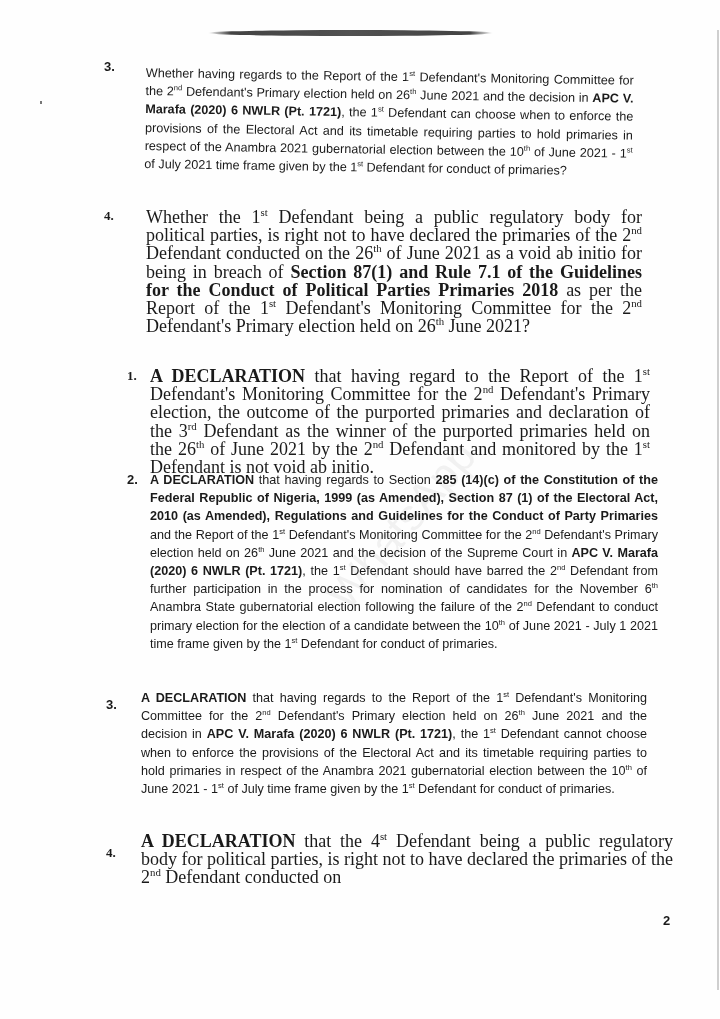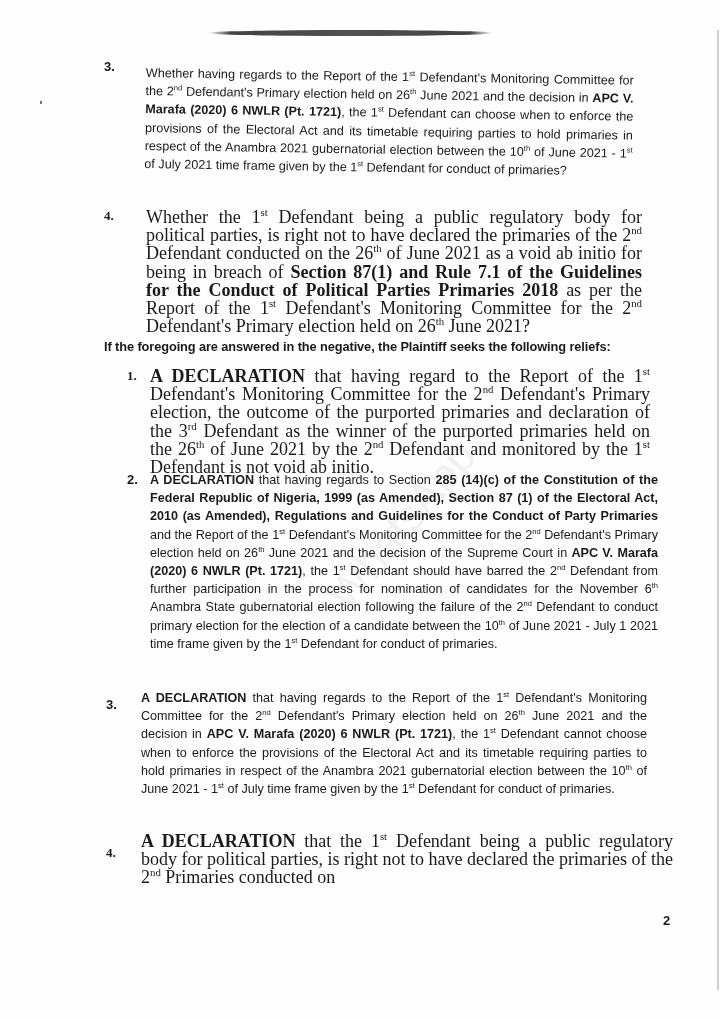--- a/index.html
+++ b/index.html
@@ -35,28 +35,27 @@
   <div class="speck"></div>
 
   <div class="watermark">WhatsApp</div>
 
   <div class="num" style="left:104px; top:59px;">3.</div>
   <div class="block calibri" style="left:146px; top:64px; width:488px; transform:rotate(0.9deg); transform-origin:left top;"><span>Whether having regards to the Report of the 1</span><sup>st</sup><span> Defendant's Monitoring Committee for the 2</span><sup>nd</sup><span> Defendant's Primary election held on 26</span><sup>th</sup><span> June 2021 and the decision in </span><span class="b">APC V. Marafa (2020) 6 NWLR (Pt. 1721)</span><span>, the 1</span><sup>st</sup><span> Defendant can choose when to enforce the provisions of the Electoral Act and its timetable requiring parties to hold primaries in respect of the Anambra 2021 gubernatorial election between the 10</span><sup>th</sup><span> of June 2021 - 1</span><sup>st</sup><span> of July 2021 time frame given by the 1</span><sup>st</sup><span> Defendant for conduct of primaries?</span></div>
 
   <div class="num times" style="left:104px; top:208px;">4.</div>
   <div class="block times" style="left:146px; top:208px; width:496px;"><span>Whether the 1</span><sup>st</sup><span> Defendant being a public regulatory body for political parties, is right not to have declared the primaries of the 2</span><sup>nd</sup><span> Defendant conducted on the 26</span><sup>th</sup><span> of June 2021 as a void ab initio for being in breach of </span><span class="b">Section 87(1) and Rule 7.1 of the Guidelines for the Conduct of Political Parties Primaries 2018</span><span> as per the Report of the 1</span><sup>st</sup><span> Defendant's Monitoring Committee for the 2</span><sup>nd</sup><span> Defendant's Primary election held on 26</span><sup>th</sup><span> June 2021?</span></div>
 
-  <div class="heading">If the foregoing are answered in the negative, the Plaintiff seeks the following reliefs:</div>
 
   <div class="num times" style="left:127px; top:368px;">1.</div>
   <div class="block times" style="left:150px; top:367px; width:500px;"><span class="b">A DECLARATION</span><span> that having regard to the Report of the 1</span><sup>st</sup><span> Defendant's Monitoring Committee for the 2</span><sup>nd</sup><span> Defendant's Primary election, the outcome of the purported primaries and declaration of the 3</span><sup>rd</sup><span> Defendant as the winner of the purported primaries held on the 26</span><sup>th</sup><span> of June 2021 by the 2</span><sup>nd</sup><span> Defendant and monitored by the 1</span><sup>st</sup><span> Defendant is not void </span><span class="i">ab initio</span><span>.</span></div>
 
   <div class="num" style="left:127px; top:472px;">2.</div>
   <div class="block calibri" style="left:150px; top:471px; width:508px;"><span class="b">A DECLARATION</span><span> that having regards to Section </span><span class="b">285 (14)(c) of the Constitution of the Federal Republic of Nigeria, 1999 (as Amended), Section 87 (1) of the Electoral Act, 2010 (as Amended), Regulations and Guidelines for the Conduct of Party Primaries</span><span> and the Report of the 1</span><sup>st</sup><span> Defendant's Monitoring Committee for the 2</span><sup>nd</sup><span> Defendant's Primary election held on 26</span><sup>th</sup><span> June 2021 and the decision of the Supreme Court in </span><span class="b">APC V. Marafa (2020) 6 NWLR (Pt. 1721)</span><span>, the 1</span><sup>st</sup><span> Defendant should have barred the 2</span><sup>nd</sup><span> Defendant from further participation in the process for nomination of candidates for the November 6</span><sup>th</sup><span> Anambra State gubernatorial election following the failure of the 2</span><sup>nd</sup><span> Defendant to conduct primary election for the election of a candidate between the 10</span><sup>th</sup><span> of June 2021 - July 1 2021 time frame given by the 1</span><sup>st</sup><span> Defendant for conduct of primaries.</span></div>
 
   <div class="num" style="left:106px; top:697px;">3.</div>
   <div class="block calibri" style="left:141px; top:689px; width:506px;"><span class="b">A DECLARATION</span><span> that having regards to the Report of the 1</span><sup>st</sup><span> Defendant's Monitoring Committee for the 2</span><sup>nd</sup><span> Defendant's Primary election held on 26</span><sup>th</sup><span> June 2021 and the decision in </span><span class="b">APC V. Marafa (2020) 6 NWLR (Pt. 1721)</span><span>, the 1</span><sup>st</sup><span> Defendant cannot choose when to enforce the provisions of the Electoral Act and its timetable requiring parties to hold primaries in respect of the Anambra 2021 gubernatorial election between the 10</span><sup>th</sup><span> of June 2021 - 1</span><sup>st</sup><span> of July time frame given by the 1</span><sup>st</sup><span> Defendant for conduct of primaries.</span></div>
 
   <div class="num times" style="left:106px; top:845px;">4.</div>
-  <div class="block times last-line" style="left:141px; top:832px; width:532px;"><span class="b">A DECLARATION</span><span> that the 1</span><sup>st</sup><span> Defendant being a public regulatory body for political parties, is right not to have declared the primaries of the 2</span><sup>nd</sup><span> Primaries conducted on</span></div>
+  <div class="block times last-line" style="left:141px; top:832px; width:532px;"><span class="b">A DECLARATION</span><span> that the 4</span><sup>st</sup><span> Defendant being a public regulatory body for political parties, is right not to have declared the primaries of the 2</span><sup>nd</sup><span> Defendant conducted on</span></div>
 
   <div class="page-number">2</div>
 </div>
 
 </body></html>

